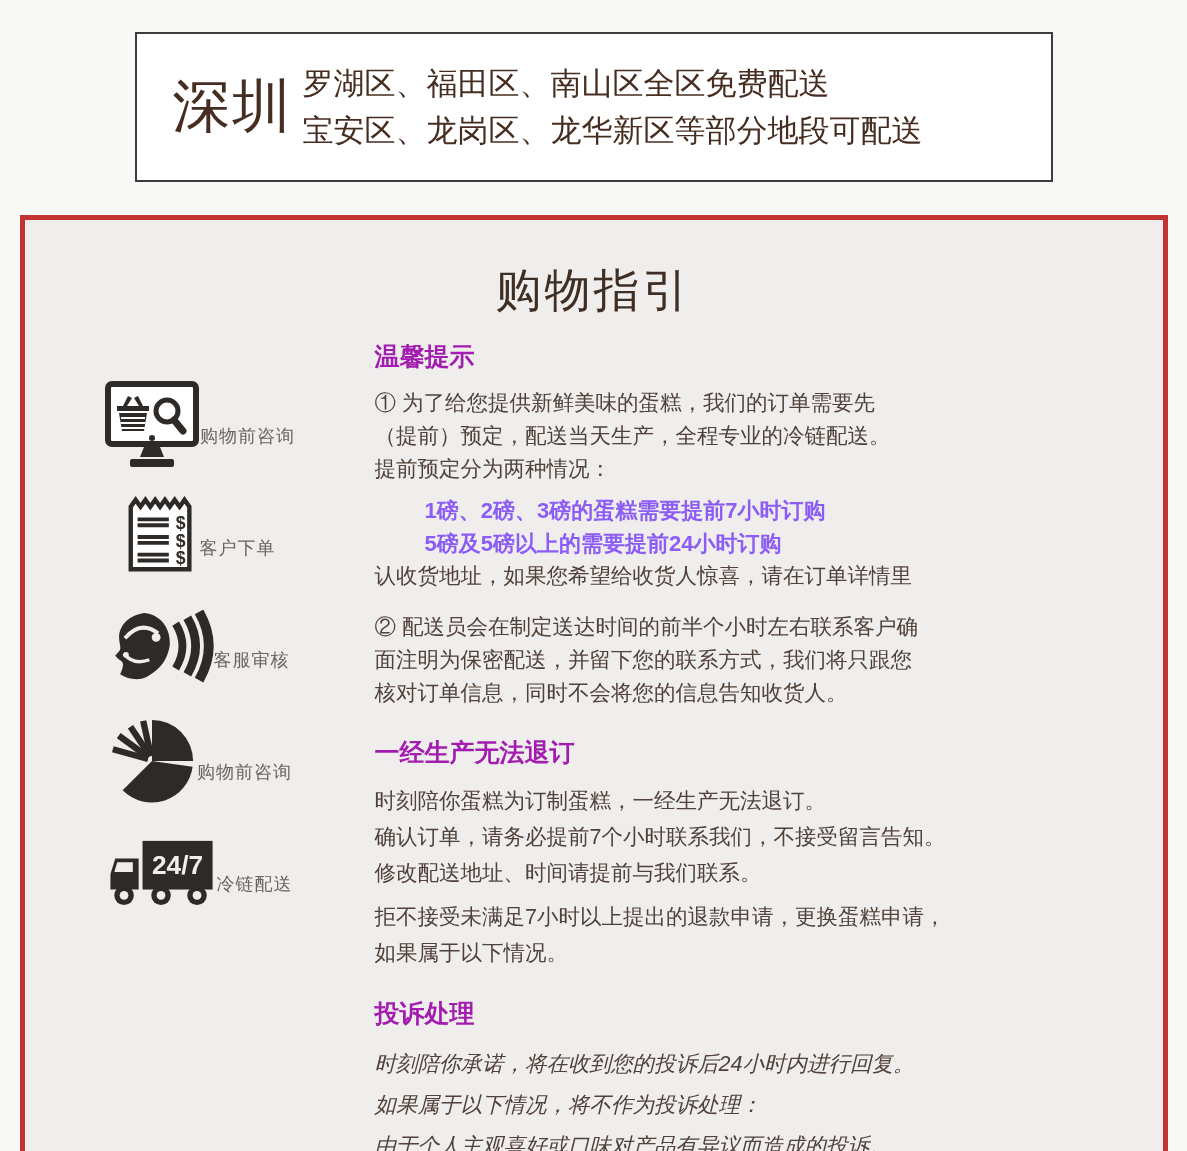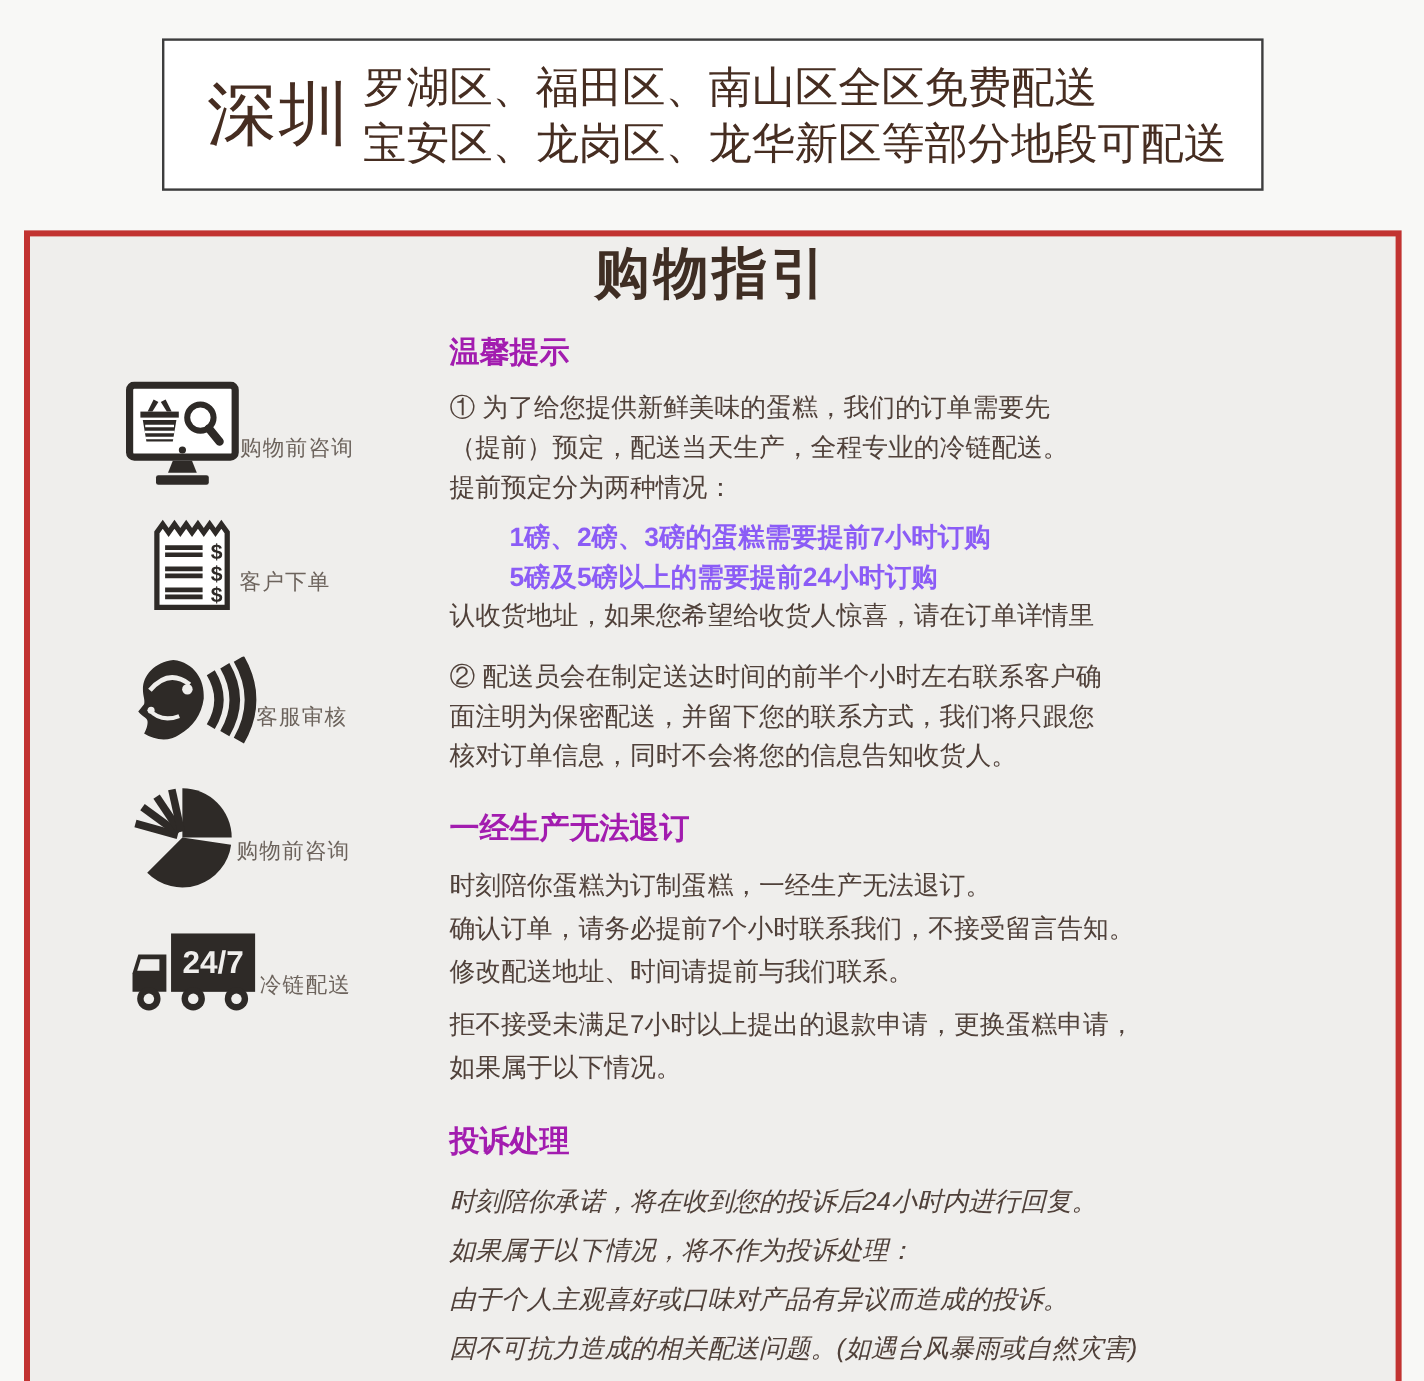--- a/index.html
+++ b/index.html
@@ -6,57 +6,58 @@
   html, body {
     width: 1187px;
     background: #f8f8f6;
     font-family: "Liberation Sans", sans-serif;
   }
   body { height: 1151px; overflow: hidden; }
 
   
   .banner {
     width: 918px;
-    height: 127px;
+    height: 150px;
     margin: 32px auto 0 auto;
     background: #ffffff;
     border: 2px solid #3d3d3d;
     display: flex;
     align-items: center;
   }
   .banner-city {
     font-size: 58px;
     color: #462d21;
     margin-left: 36px;
     letter-spacing: 2px;
     white-space: nowrap;
   }
   .banner-lines {
     margin-left: 10px;
     color: #462d21;
   }
   .banner-line {
-    font-size: 36px;
+    font-size: 31px;
     line-height: 47px;
     white-space: nowrap;
   }
 
   
   .guide-panel {
     width: 1148px;
     min-height: 915px;
     margin: 33px auto 0 auto;
     border: 5px solid #c23331;
     background: #efeeec;
     padding-bottom: 18px;
   }
   .guide-title {
     text-align: center;
+    padding-top: 40px;
     font-size: 46px;
-    font-weight: 700;
+    font-weight: 400;
     letter-spacing: 3px;
     color: #3f2e24;
   }
   .guide-body {
     display: flex;
     margin-top: 18px;
   }
 
   
   .steps {

